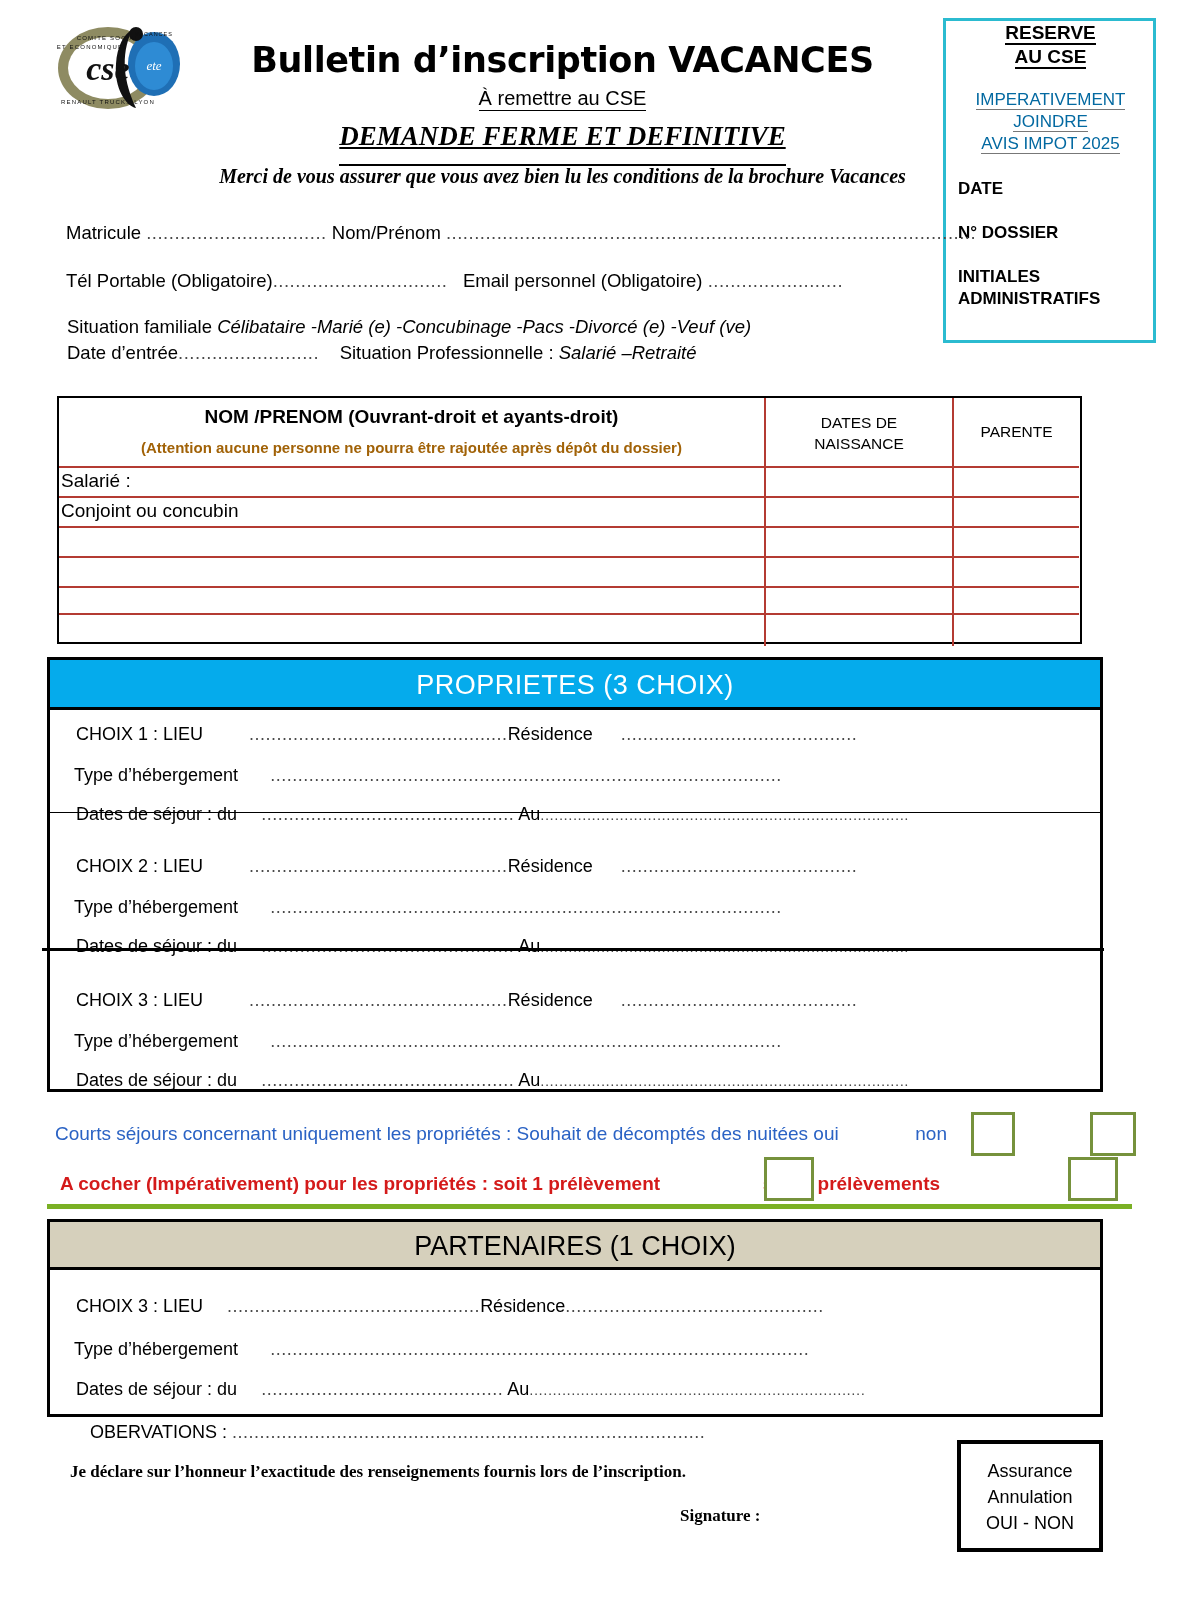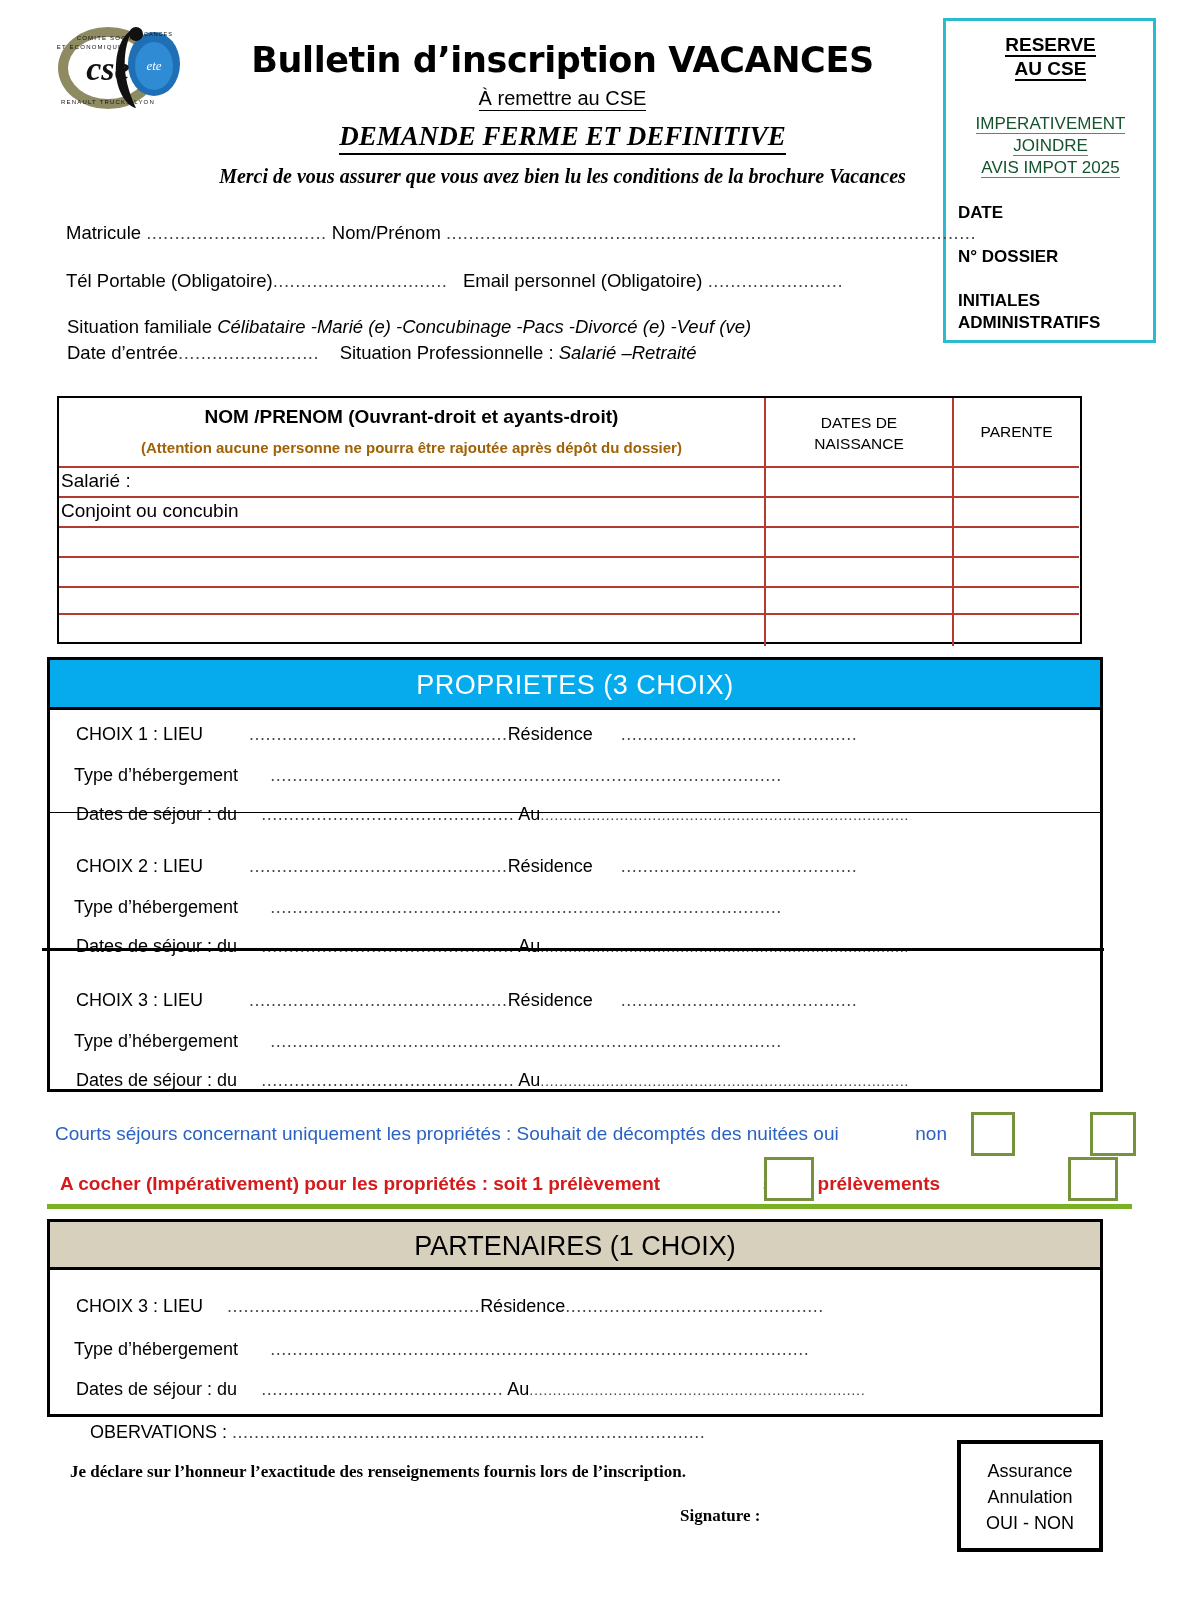--- a/index.html
+++ b/index.html
@@ -45,52 +45,52 @@
     margin-top: 8px;
   }
   .doc-subtitle span { border-bottom: 1.5px solid #000; padding-bottom: 1px;}
   .doc-demande {
     font-family: "Liberation Serif", serif;
     font-style: italic;
     font-weight: bold;
     font-size: 27px;
     margin-top: 11px;
   }
-  .doc-demande span { border-bottom: 2px solid #000; padding-bottom: 2px; }
+  .doc-demande span { border-bottom: 2px solid #000; padding-bottom: 13px; text-decoration: underline; }
   .doc-merci {
     font-family: "Liberation Serif", serif;
     font-style: italic;
     font-weight: bold;
     font-size: 20px;
     margin-top: 13px;
     white-space: nowrap;
   }
 
   
   .reserve-box {
     position: absolute;
     left: 943px; top: 18px;
     width: 213px; height: 325px;
     border: 3px solid #2BBBD0;
     background: #fff;
     box-sizing: border-box;
-    padding: 12px 10px 0 12px;
+    padding: 0 10px 0 12px;
   }
   .reserve-title {
     text-align: center;
     font-size: 19px;
     font-weight: bold;
     line-height: 1.25;
   }
   .reserve-title span { border-bottom: 2px solid #000; }
   .reserve-note {
     text-align: center;
     font-size: 17px;
-    color: #14532d;
-    margin-top: 32px;
+    color: #0369a1;
+    margin-top: 20px;
     line-height: 1.3;
   }
   .reserve-note span { border-bottom: 1.5px solid #777; }
   .reserve-field {
     font-size: 17px;
     font-weight: bold;
     margin-top: 23px;
     line-height: 1.25;
   }
 

